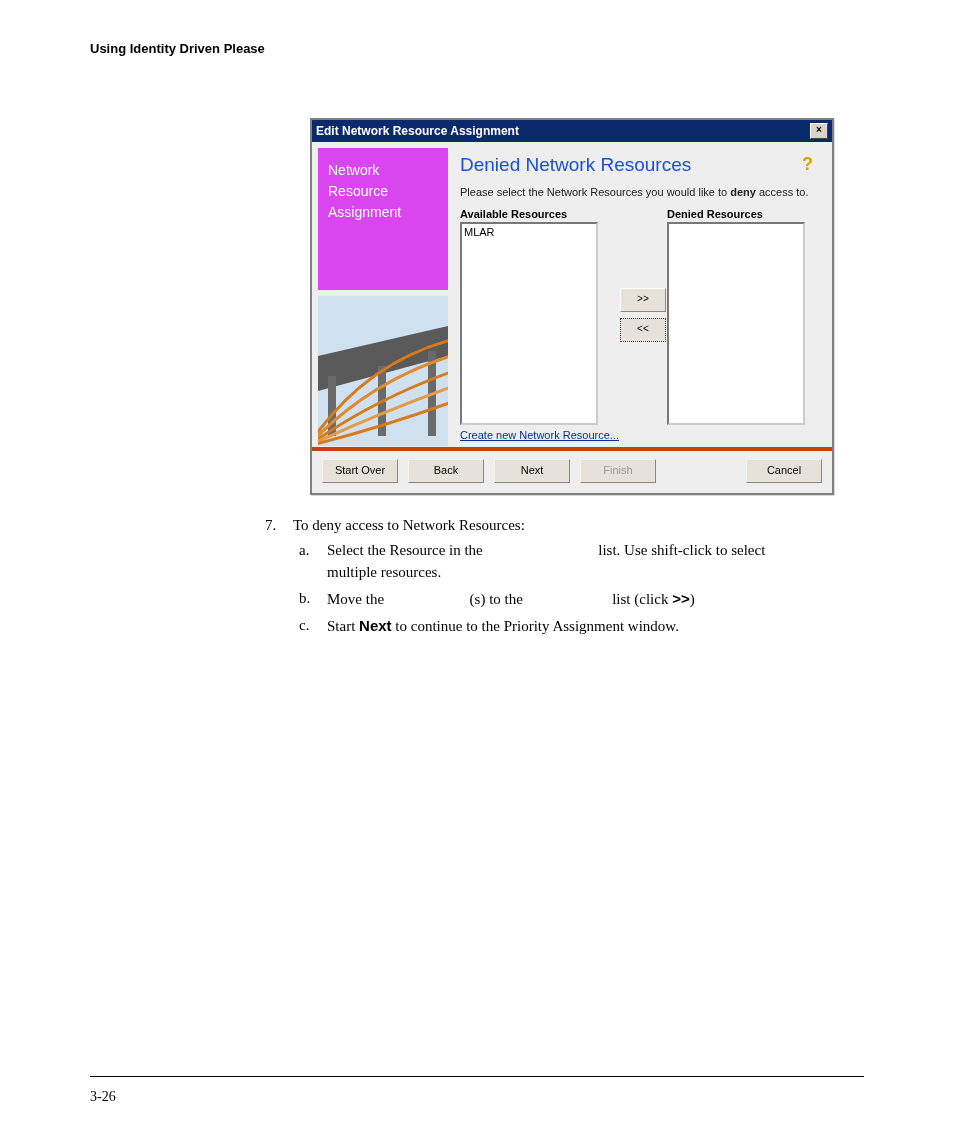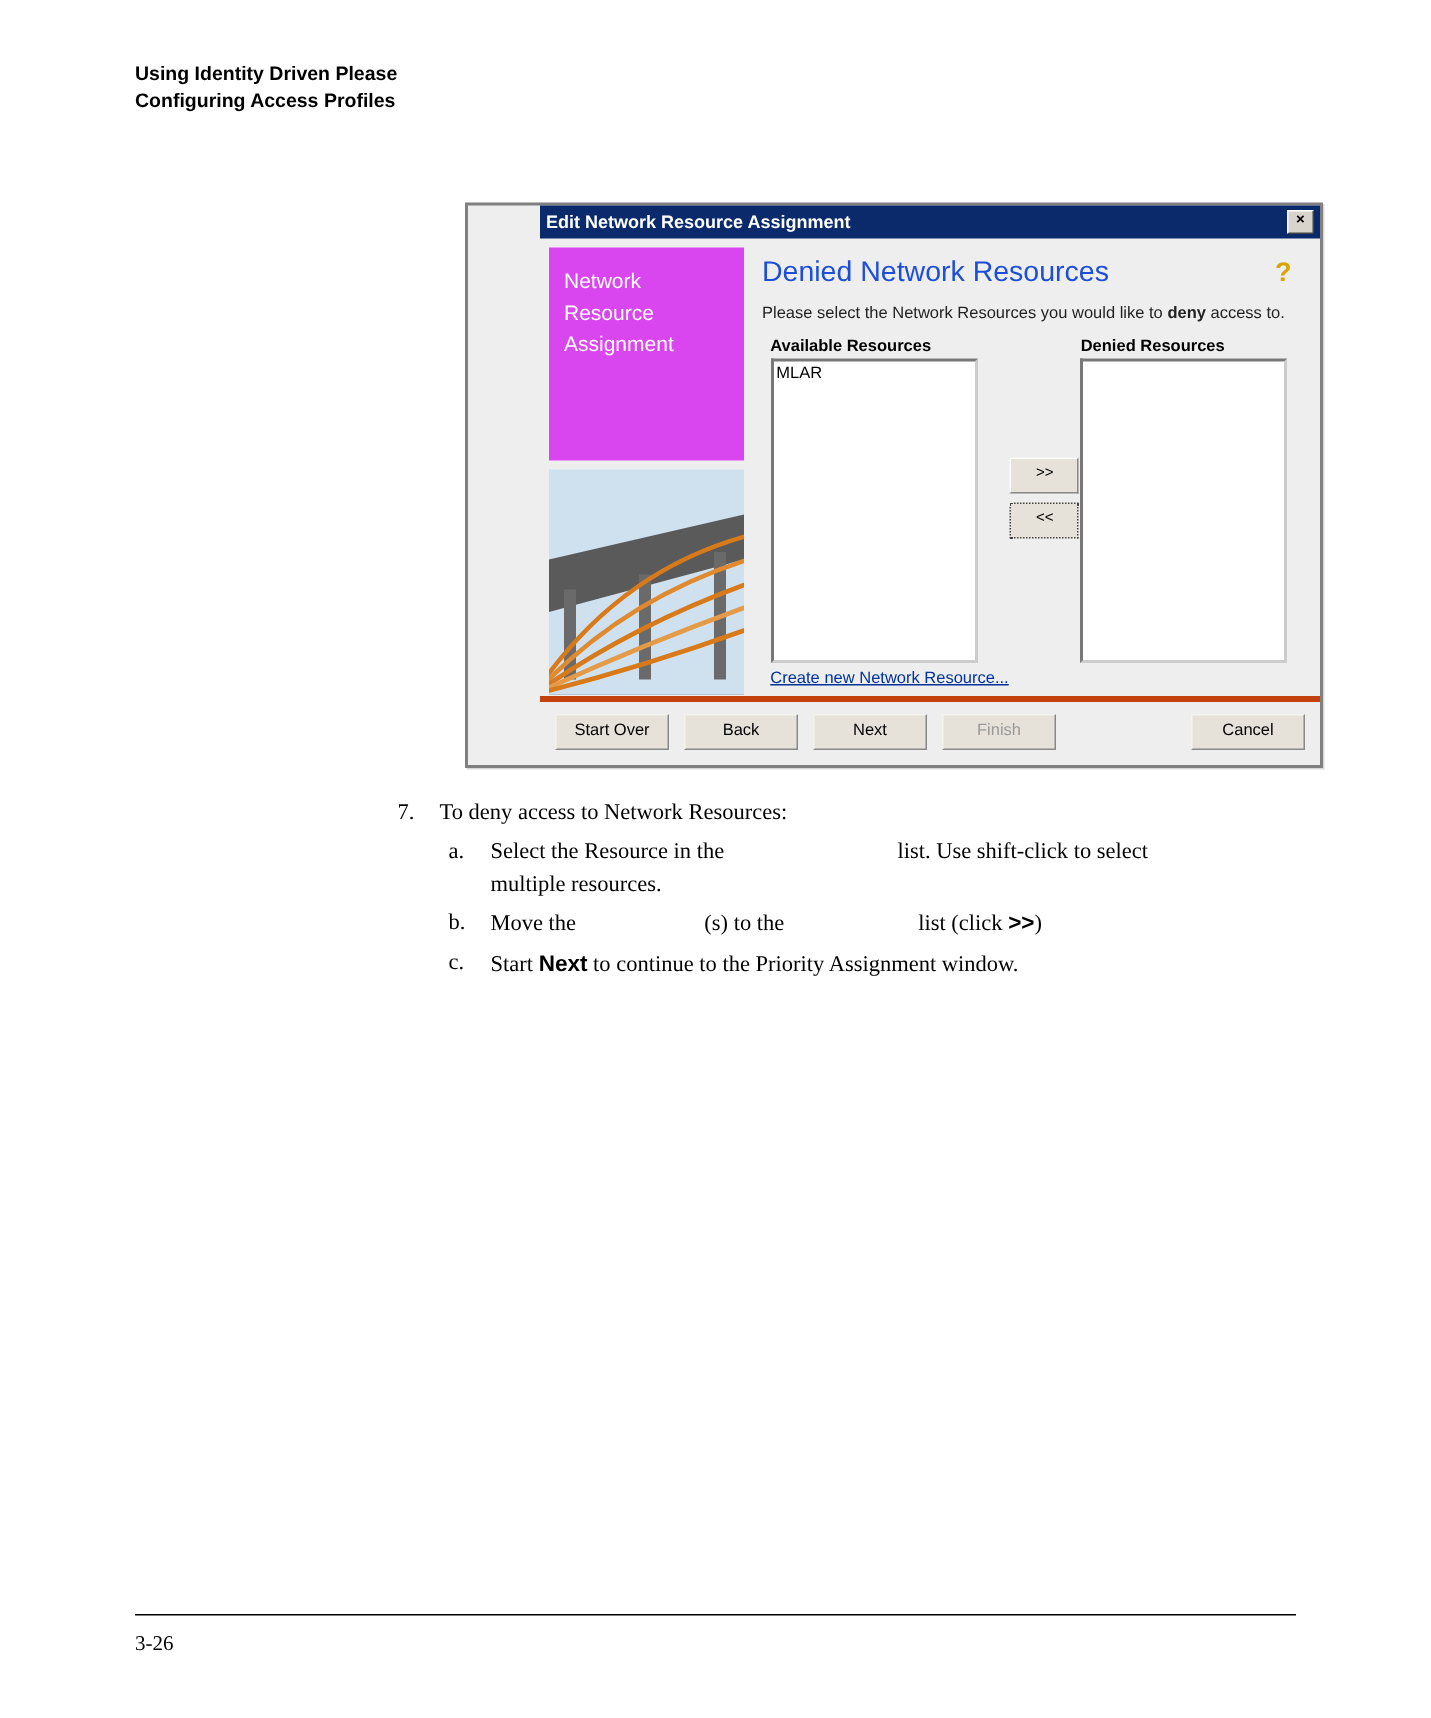--- a/index.html
+++ b/index.html
@@ -28,21 +28,20 @@
     margin-left: 220px;
     margin-bottom: 20px;
   }
   .dialog {
     width: 520px;
     border: 2px solid #808080;
     background: #eeeeee;
     font-family: Tahoma, Arial, sans-serif;
     font-size: 11px;
     box-shadow: 1px 1px 0 rgba(0,0,0,0.15);
-    padding-left: 48px;
   }
   .titlebar {
     background: #0a2a6b;
     color: #fff;
     padding: 3px 4px;
     display: flex;
     align-items: center;
     justify-content: space-between;
     font-weight: bold;
     font-size: 12px;
@@ -112,21 +111,20 @@
   }
   .content-desc {
     font-size: 11px;
     color: #222;
     margin-bottom: 10px;
   }
   .lists-row {
     display: flex;
     align-items: flex-start;
     gap: 1px;
-    justify-content: center;
   }
   .list-col { display:flex; flex-direction:column; }
   .list-label {
     font-weight: bold;
     font-size: 11px;
     margin-bottom: 2px;
   }
   .listbox {
     width: 130px;
     height: 195px;
@@ -219,21 +217,20 @@
   }
   .blank-slot.sm { width: 78px; }
 </style>
 </head>
 <body>
 
 <div class="page">
 
   <div class="header">
     <div>Using Identity Driven Please</div>
-    <div>Configuring Access Profiles</div>
   </div>
 
   <div class="dialog-wrapper">
     <div class="dialog">
       <div class="titlebar">
         <span>Edit Network Resource Assignment</span>
         <span class="close">×</span>
       </div>
       <div class="dialog-body">
         <div class="sidebar">

